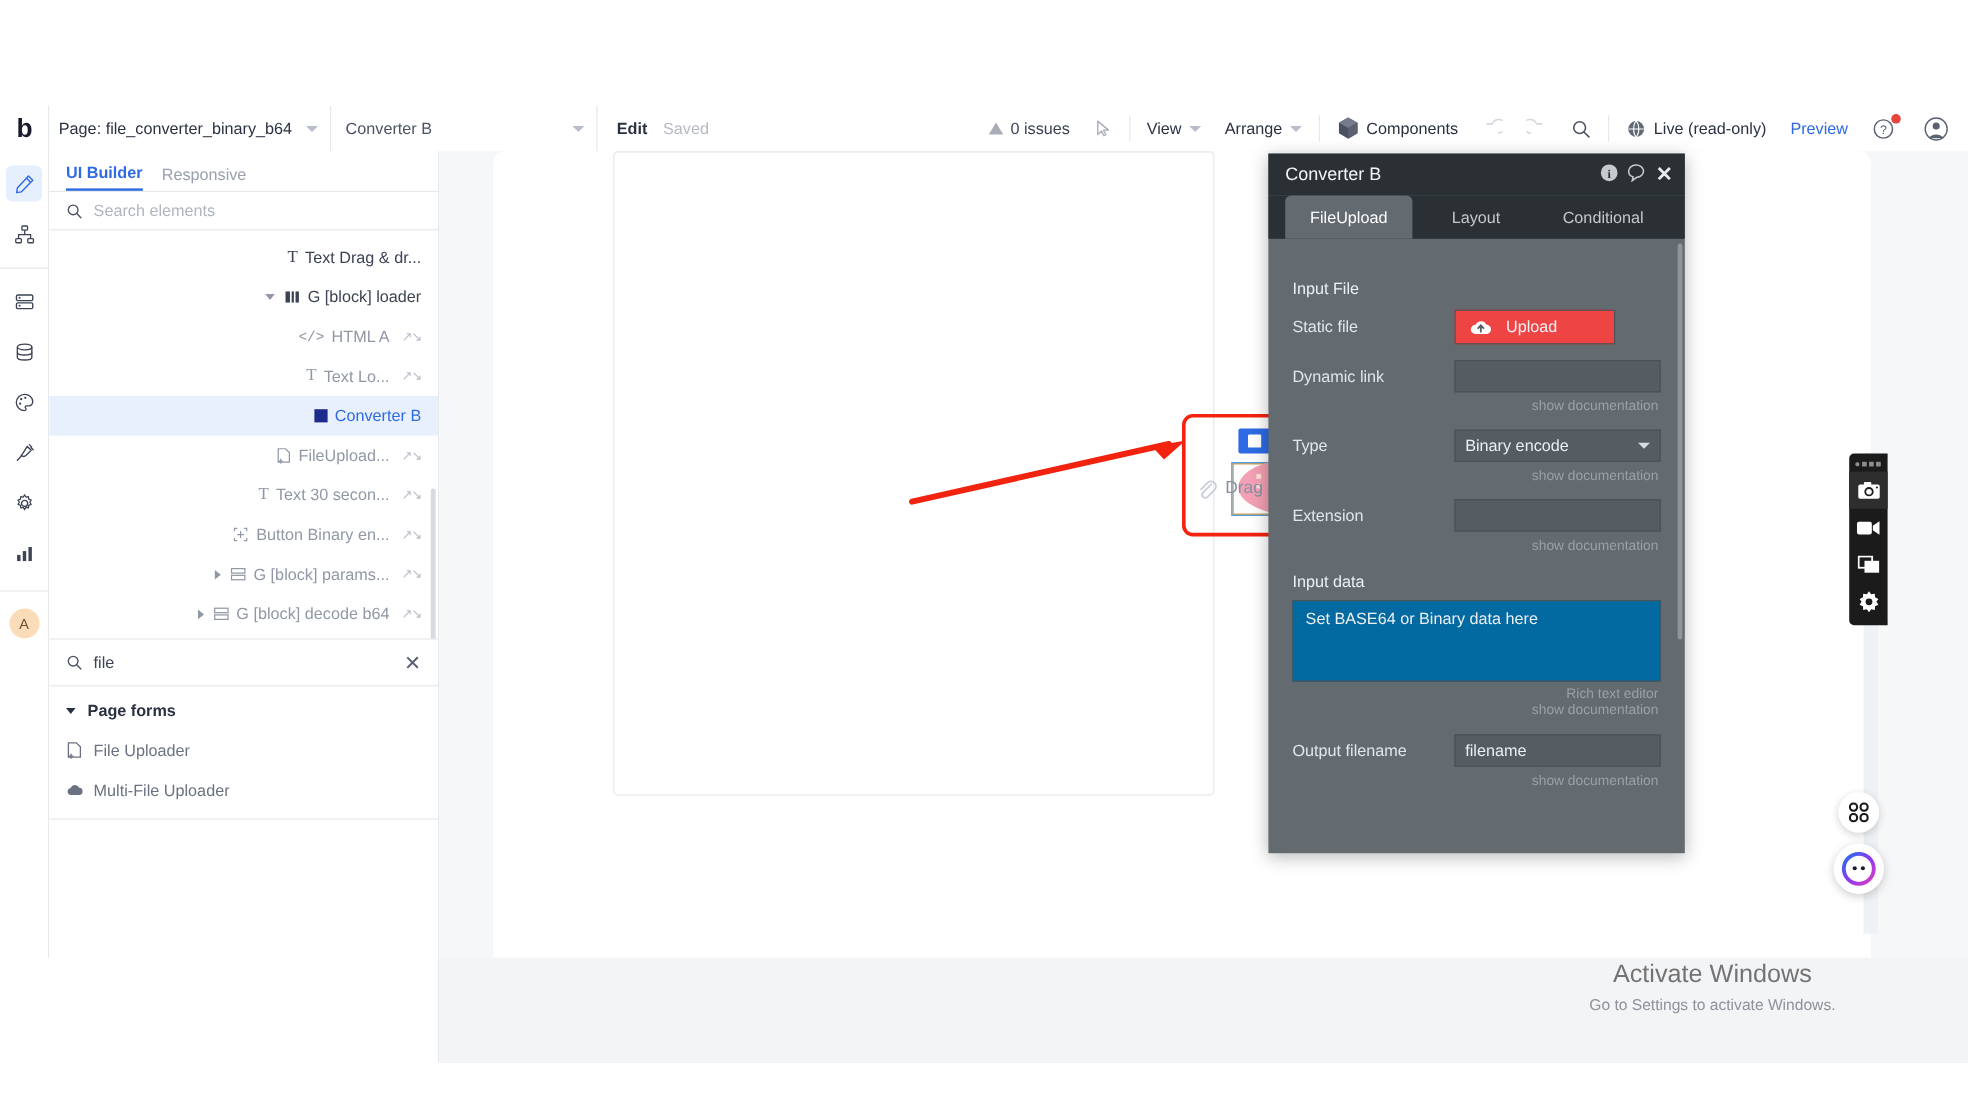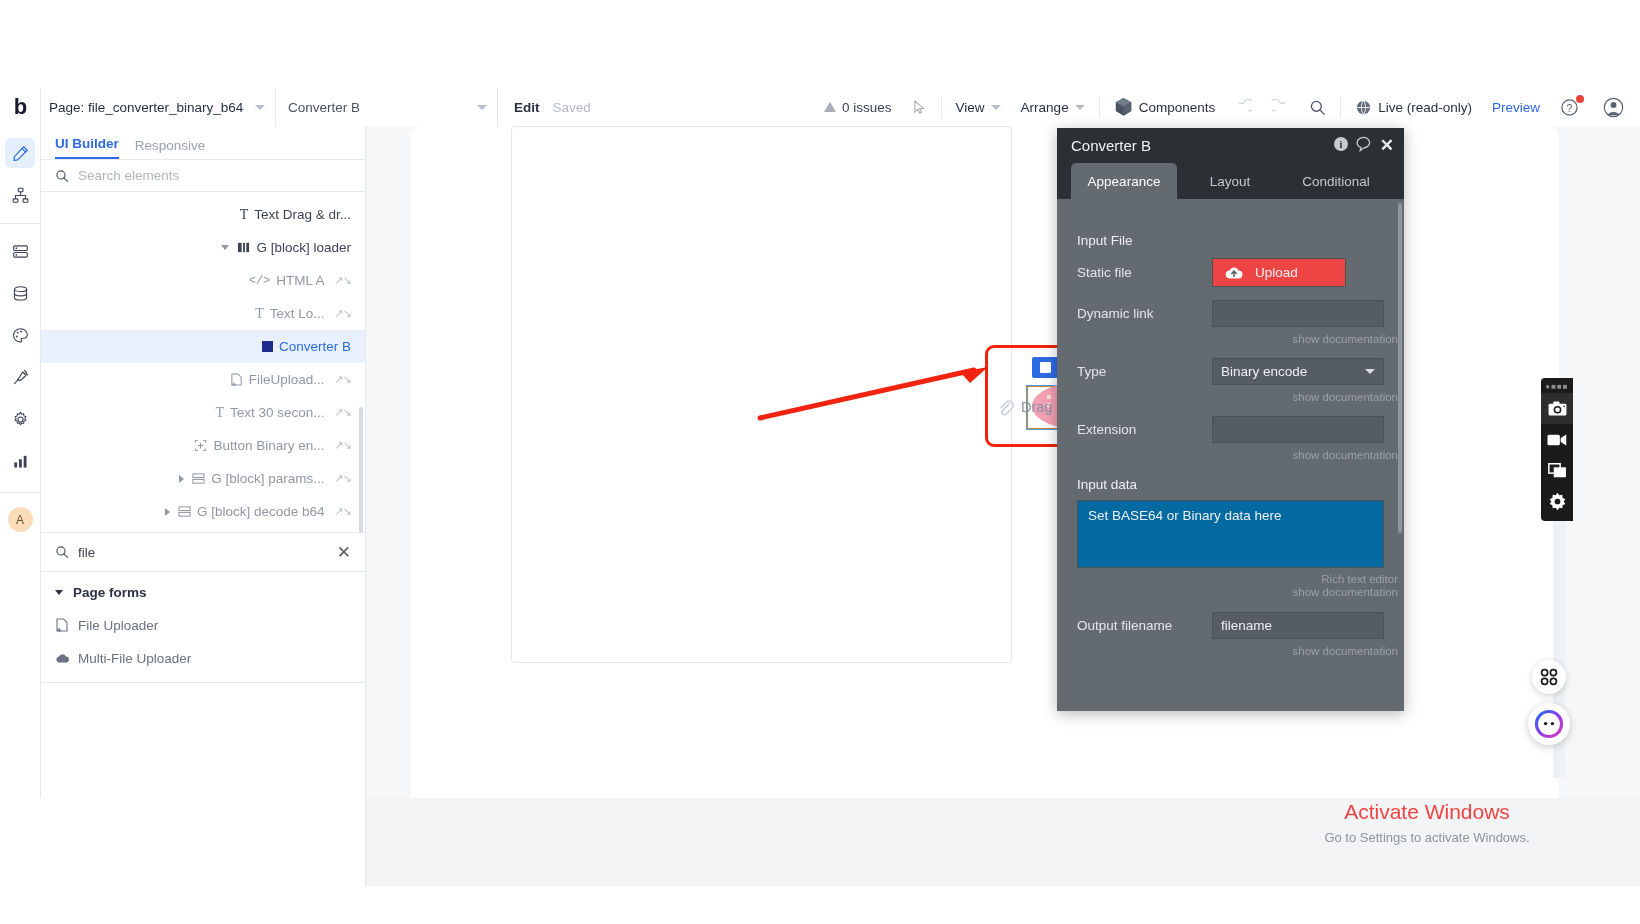--- a/index.html
+++ b/index.html
@@ -227,21 +227,21 @@
   .pe-section { color: #eef1f3; font-size: 13.5px; padding: 0 20px; }
   .pe-input {
     background: #555c62; height: 27px; border: 1px solid #4a5157;
     color: #eceff1; font-size: 13.5px; display: flex; align-items: center;
     padding: 0 8px;
   }
   .pe-checkbox {
     width: 19px; height: 19px; background: #555c62; border: 1px solid #474e54;
   }
   .pe-hint {
-    text-align: right; color: #9aa1a7; font-size: 11.5px; padding-right: 6px;
+    text-align: right; color: #9aa1a7; font-size: 11.5px; padding-right: 22px;
   }
   .pe-upload {
     background: #ef4444; height: 29px; display: flex; align-items: center;
     gap: 10px; padding: 0 12px; color: #f0f2f4; font-size: 13.5px;
     border: 1px solid #4a5157;
   }
   .pe-select {
     background: #555c62; height: 27px; border: 1px solid #4a5157;
     color: #eceff1; font-size: 13.5px; display: flex; align-items: center;
     padding: 0 8px; justify-content: space-between;
@@ -278,21 +278,21 @@
   .rail-strip {
     position: absolute; left: 1553px; top: 290px; width: 12px; height: 400px;
     background: #eef1f5;
   }
 
   
   .wm {
     position: absolute; left: 1267px; top: 712px; width: 320px;
     color: #8b9099; text-align: center; pointer-events: none;
   }
-  .wm-a { font-size: 21px; color: #ef4444; }
+  .wm-a { font-size: 21px; color: #737373; }
   .wm-b { font-size: 13px; color: #8d929b; margin-top: 6px; }
 
   .bottom-strip {
     position: absolute; left: 366px; top: 710px; width: 1274px; height: 88px;
     background: #f3f4f6;
   }
   .bottom-left {
     position: absolute; left: 41px; top: 710px; width: 325px; height: 88px;
     background: #ffffff; border-right: 1px solid #e6e8ec;
   }
@@ -639,21 +639,21 @@
       </span>
       <span class="pe-ico">
         <svg width="17" height="16" viewBox="0 0 17 16">
           <path d="M1.2 6.6 A6.2 5.2 0 1 1 8 11.8 L4.2 14.6 L4.9 11.4 A5.4 4.8 0 0 1 1.2 6.6 Z" fill="none" stroke="#c6cacd" stroke-width="1.3"></path>
         </svg>
       </span>
       <span class="pe-x">✕</span>
     </div>
 
     <div class="pe-tabs">
-      <div class="pe-tab active">Appearance</div>
+      <div class="pe-tab active">FileUpload</div>
       <div class="pe-tab">Layout</div>
       <div class="pe-tab">Conditional</div>
     </div>
 
     <div class="pe-body">
 
       <div class="pe-section" style="padding-top:34px;">Input File</div>
 
       <div class="pe-row" style="padding-top:10px;">
         <span class="pe-lbl">Static file</span>

